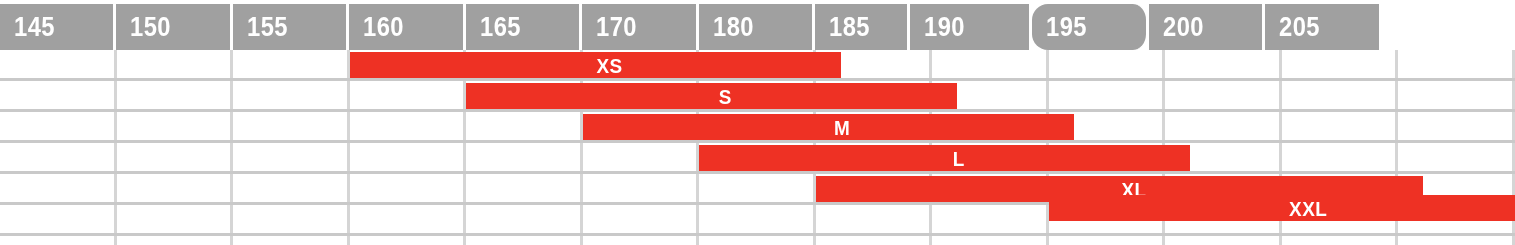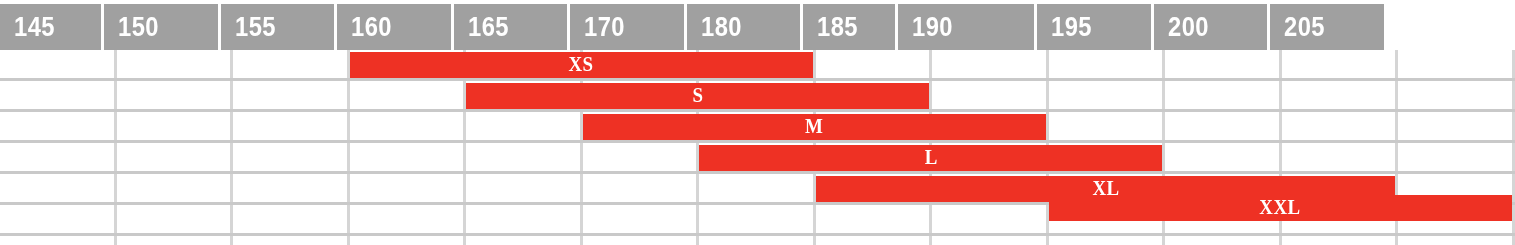--- a/index.html
+++ b/index.html
@@ -81,41 +81,42 @@
     top: 50px;
     width: 1515px;
     height: 195px;
     pointer-events: none;
   }
   .size-bar {
     position: absolute;
     height: 26px;
     background: #ee3124;
     display: flex;
-    align-items: flex-start;
+    align-items: flex-end;
     justify-content: center;
     color: #ffffff;
     font-size: 21px;
     font-weight: bold;
     letter-spacing: 0.5px;
-    font-family: Liberation Serif, serif;
+    font-family: Liberation Sans, sans-serif;
     pointer-events: auto;
+    padding-left: 28px;
   }
   .size-bar span {
     display: inline-block;
     transform: scaleX(0.9);
   }
 </style>
 </head>
 <body>
 
 <div id="size-chart">
 
   <div class="header-row">
-      <div class="header-cell" style="width: 104px;">
+      <div class="header-cell" style="width: 116px;">
         <span>145</span>
       </div>
       <div class="header-cell" style="width: 116.538px;">
         <span>150</span>
       </div>
       <div class="header-cell" style="width: 116.538px;">
         <span>155</span>
       </div>
       <div class="header-cell" style="width: 116.538px;">
         <span>160</span>
@@ -125,24 +126,24 @@
       </div>
       <div class="header-cell" style="width: 116.538px; text-align: right;">
         <span>170</span>
       </div>
       <div class="header-cell" style="width: 116.538px;">
         <span>180</span>
       </div>
       <div class="header-cell" style="width: 95px;">
         <span>185</span>
       </div>
-      <div class="header-cell" style="width: 139px;">
+      <div class="header-cell" style="width: 122px;">
         <span>190</span>
       </div>
-      <div class="header-cell" style="width: 116.538px;">
+      <div class="header-cell" style="width: 116.538px; border-radius: 16px;">
         <span>195</span>
       </div>
       <div class="header-cell" style="width: 116.538px;">
         <span>200</span>
       </div>
       <div class="header-cell" style="width: 116.538px;">
         <span>205</span>
       </div>
     </div>
 

